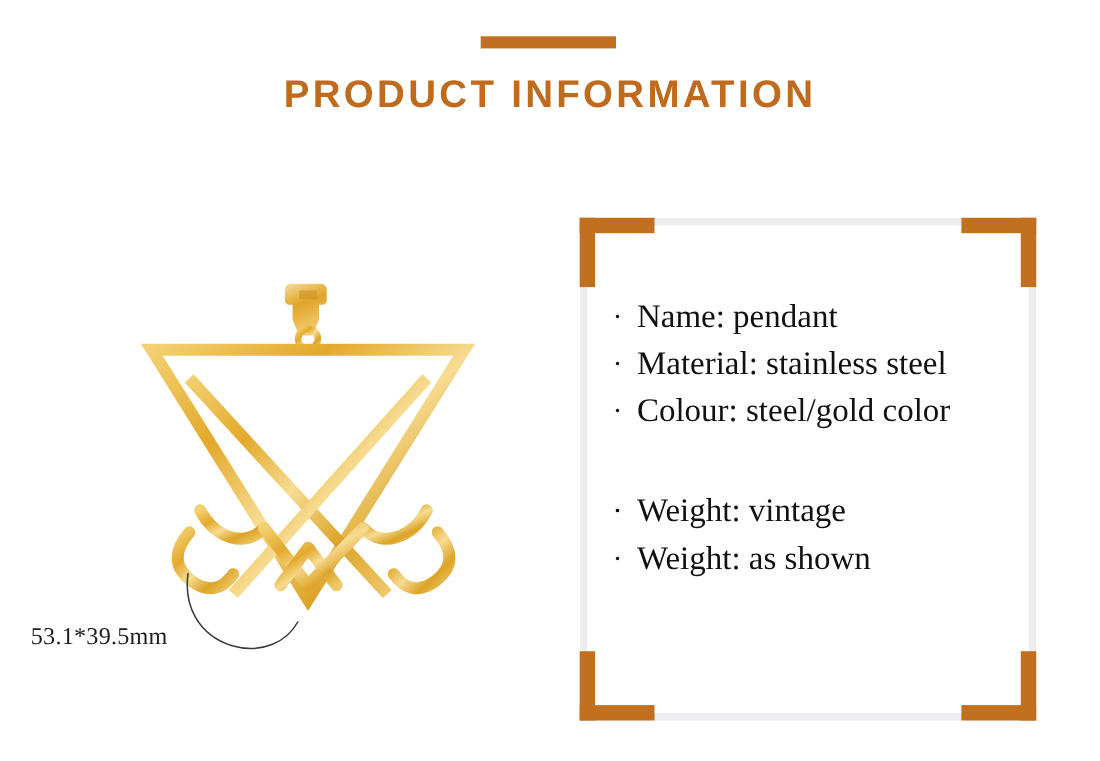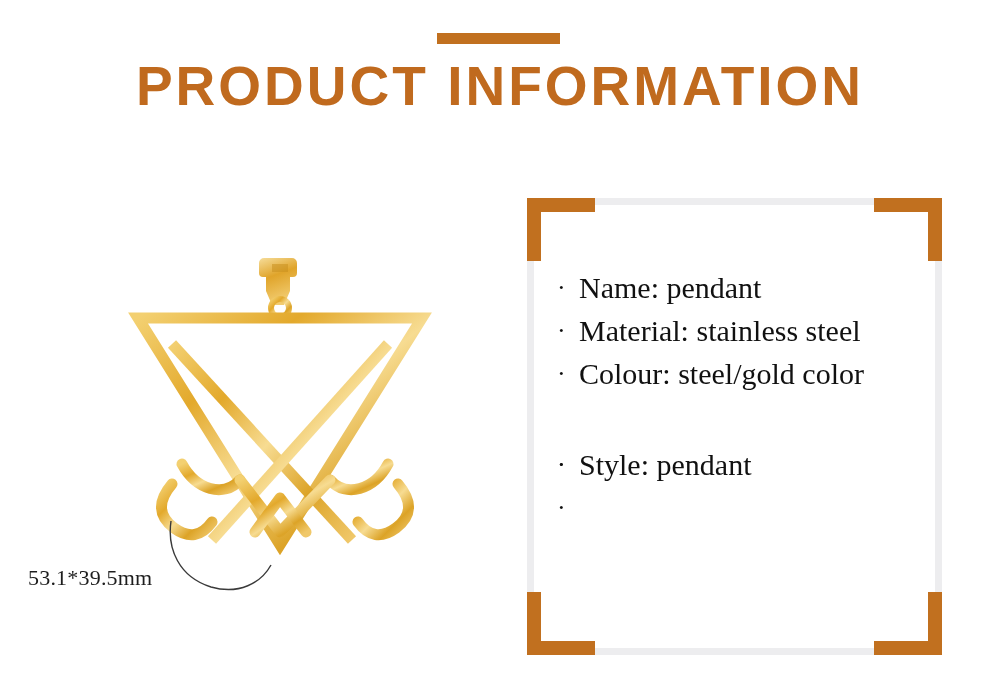--- a/index.html
+++ b/index.html
@@ -14,21 +14,21 @@
 
   
   .title-rule{
     position:absolute;left:437px;top:33px;width:123px;height:11px;
     background:#c1701f;
   }
   .page-title{
     position:absolute;left:0;top:60px;width:1000px;
     text-align:center;
     font-family:"Liberation Sans",sans-serif;
-    font-size:55px;font-weight:bold;
+    font-size:35px;font-weight:bold;
     letter-spacing:3.0px;
     color:#c06a1e;
     line-height:52px;
     white-space:nowrap;
   }
 
   
   .product-figure{
     position:absolute;left:120px;top:240px;width:330px;height:360px;
   }
@@ -187,22 +187,23 @@
           <span>Colour: steel/gold color</span>
         </li>
       </ul>
 
       <ul class="spec-group">
         <li class="spec-item">
           <span class="dot">·</span>
         </li>
         <li class="spec-item">
           <span class="dot">·</span>
-          <span>Style: pendant</span>
-        </li>
-        <li class="spec-item">
-          <span class="dot">·</span>
+          <span>Weight: vintage</span>
+        </li>
+        <li class="spec-item">
+          <span class="dot">·</span>
+          <span>Weight: as shown</span>
         </li>
       </ul>
     </div>
   </div>
 
 </div>
 
 </body></html>

